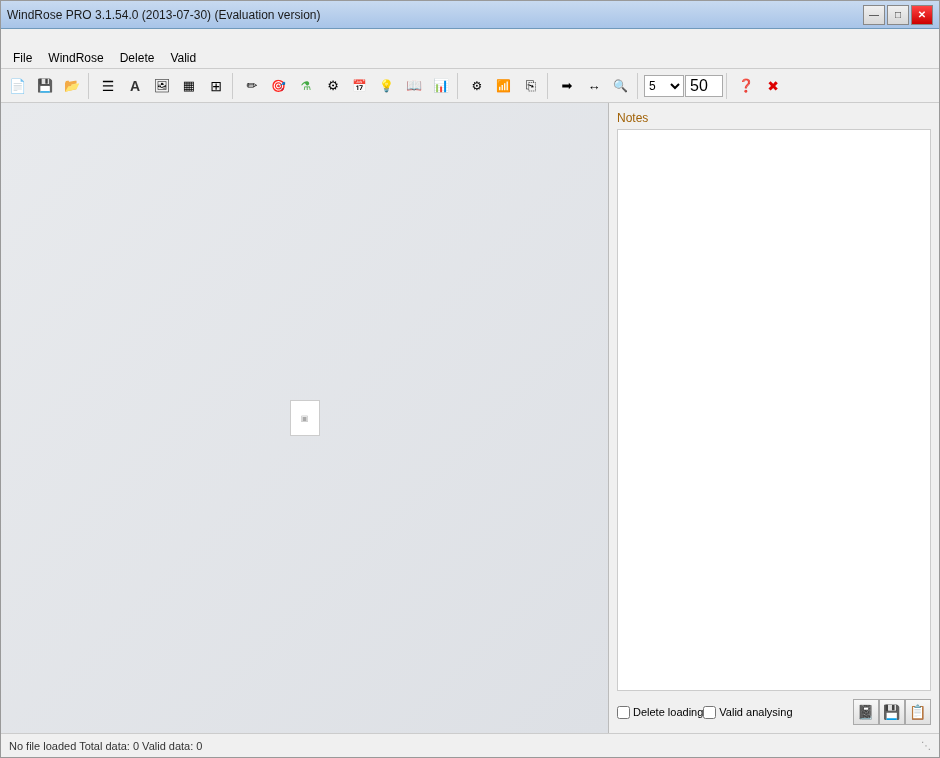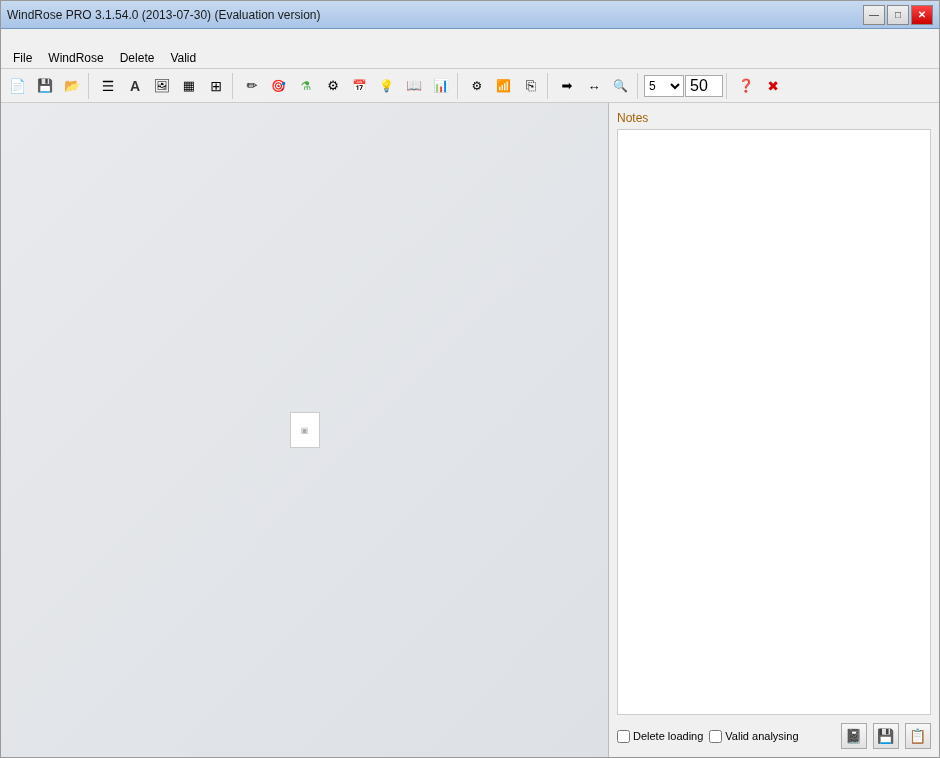--- a/index.html
+++ b/index.html
@@ -163,21 +163,21 @@
       border: 1px solid #ccc;
       margin-bottom: 8px;
       resize: none;
       font-size: 12px;
       padding: 4px;
       outline: none;
     }
     .bottom-controls {
       display: flex;
       align-items: center;
-      gap: 6px;
+      gap: 0;
       flex-shrink: 0;
     }
     .checkbox-item {
       display: flex;
       align-items: center;
       gap: 3px;
       font-size: 11px;
     }
     .checkbox-item input[type=checkbox] {
       width: 13px;
@@ -367,14 +367,18 @@
           <input type="checkbox" style="">
           <label>Valid analysing</label>
         </div>
         <button class="icon-btn" title="Notebook" style="margin-left:auto;">📓</button>
         <button class="icon-btn" title="Save Notes">💾</button>
         <button class="icon-btn" title="Clipboard">📋</button>
       </div>
     </div>
   </div>
 
+  <div class="status-bar">
+    <span>No file loaded  Total data: 0  Valid data: 0</span>
+    <span class="status-resize">⋱</span>
+  </div>
 
 </div>
 
 </body></html>

